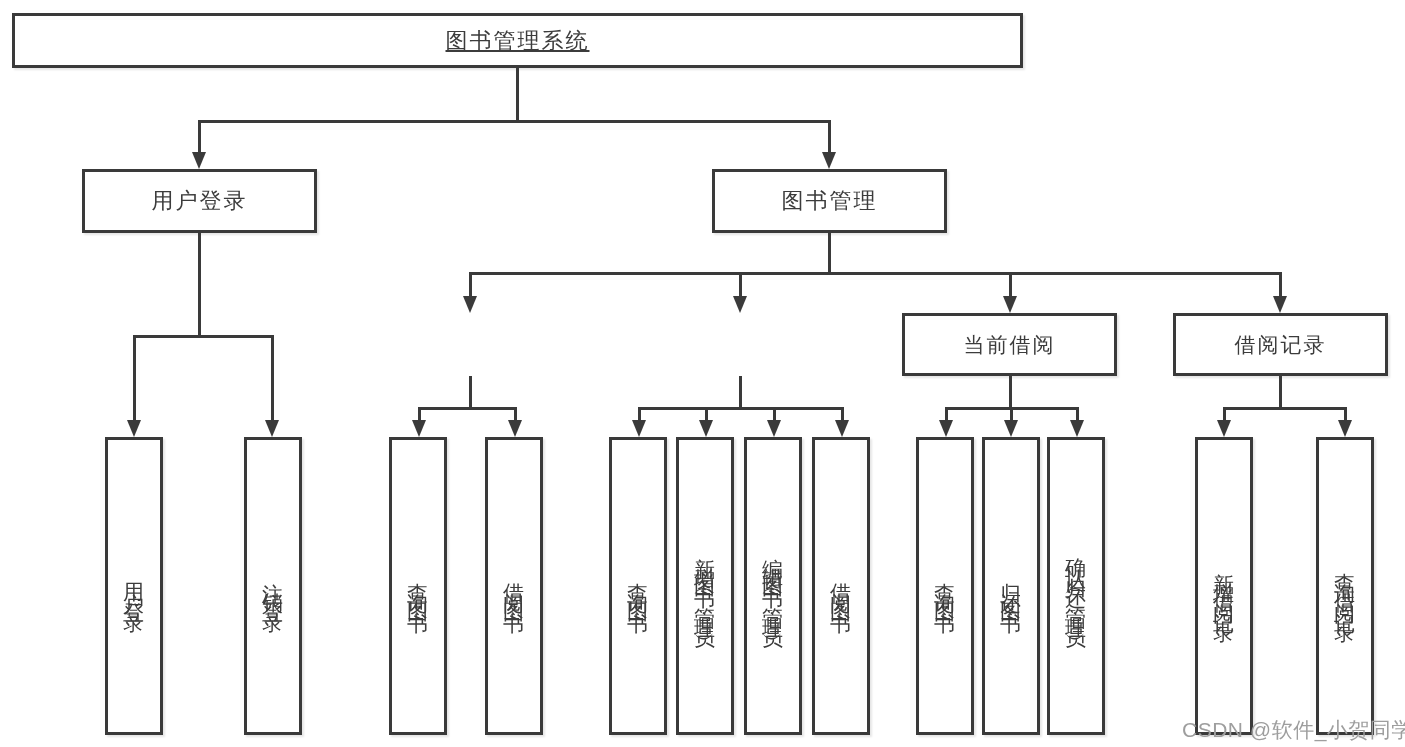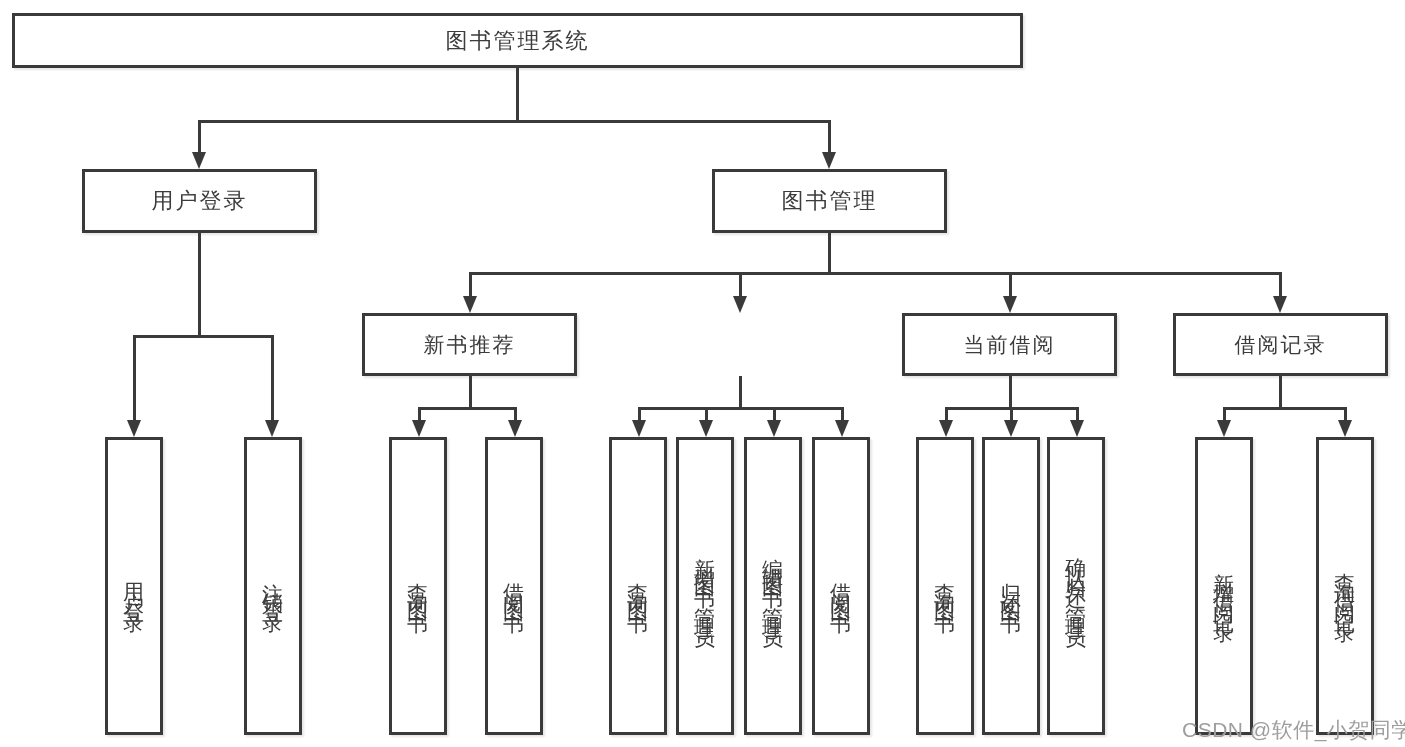--- a/index.html
+++ b/index.html
@@ -29,21 +29,21 @@
   .watermark{
     position:absolute;left:1182px;top:716px;font-size:21px;color:#9e9e9e;
     letter-spacing:0.5px;z-index:20;white-space:nowrap;
   }
 </style>
 </head>
 <body>
 
 <div id="canvas">
 
-  <div class="box" style="left:12px;top:13px;width:1011px;height:55px;">
+  <div class="box" style="left:12px;top:13px;width:1011px;height:55px;text-decoration:underline;">
     <span>图书管理系统</span>
   </div>
 
   <div class="vl" style="left:516px;top:68px;height:52px;"></div>
   <div class="hl" style="left:198px;top:120px;width:633px;"></div>
   <div class="stem" style="left:198px;top:120px;height:33px;"></div>
   <div class="head" style="left:192px;top:152px;"></div>
   <div class="stem" style="left:828px;top:120px;height:33px;"></div>
   <div class="head" style="left:822px;top:152px;"></div>
 
@@ -65,23 +65,20 @@
   <div class="hl" style="left:469px;top:272px;width:813px;"></div>
   <div class="stem" style="left:469px;top:272px;height:25px;"></div>
   <div class="head" style="left:463px;top:296px;"></div>
   <div class="stem" style="left:739px;top:272px;height:25px;"></div>
   <div class="head" style="left:733px;top:296px;"></div>
   <div class="stem" style="left:1009px;top:272px;height:25px;"></div>
   <div class="head" style="left:1003px;top:296px;"></div>
   <div class="stem" style="left:1279px;top:272px;height:25px;"></div>
   <div class="head" style="left:1273px;top:296px;"></div>
 
-  <div class="box" style="left:362px;top:313px;width:215px;height:63px;font-size:21px;">
-    <span>新书推荐</span>
-  </div>
   <div class="box" style="left:1173px;top:313px;width:215px;height:63px;font-size:21px;">
     <span>借阅记录</span>
   </div>
   <div class="box" style="left:902px;top:313px;width:215px;height:63px;font-size:21px;">
     <span>当前借阅</span>
   </div>
 
   <div class="vl" style="left:469px;top:376px;height:31px;"></div>
   <div class="hl" style="left:418px;top:407px;width:99px;"></div>
   <div class="stem" style="left:418px;top:407px;height:14px;"></div>

